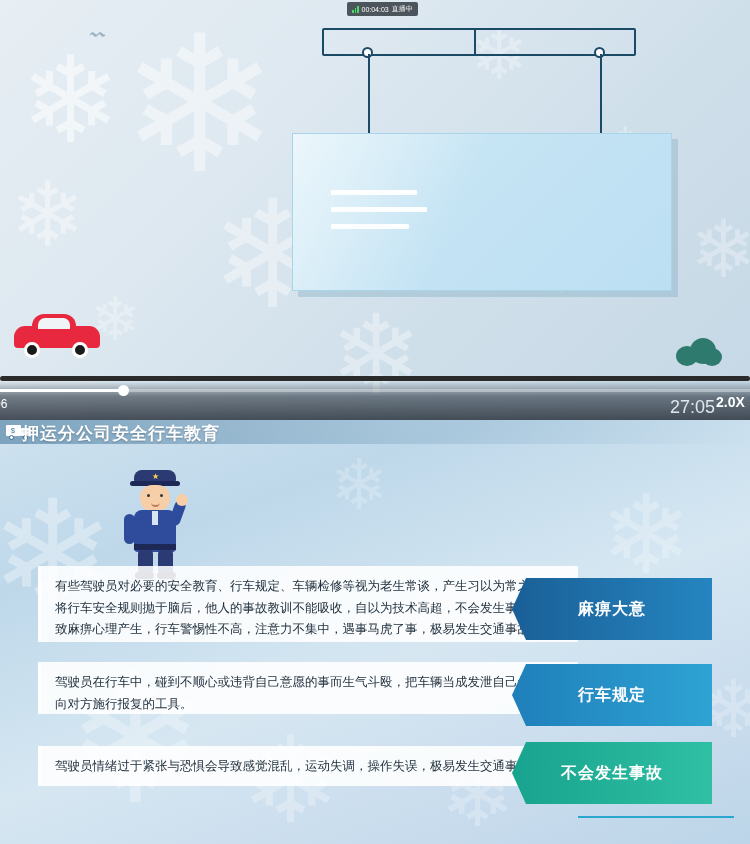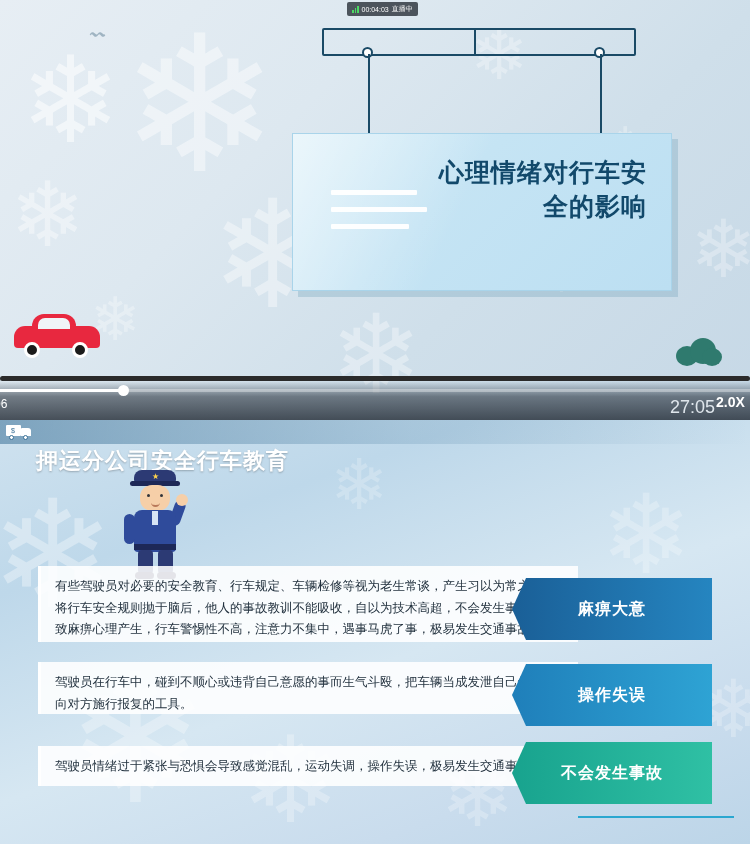--- a/index.html
+++ b/index.html
@@ -106,21 +106,21 @@
     position:absolute;left:0;top:0;width:750px;height:24px;
     background:linear-gradient(90deg,rgba(58,112,150,.55) 0%,rgba(58,112,150,.18) 55%,rgba(58,112,150,0) 100%);
   }
   .truck-icon{position:absolute;left:6px;top:5px;width:26px;height:15px;}
   .truck-icon .cab{position:absolute;left:15px;top:3px;width:10px;height:8px;background:#fff;border-radius:1px 3px 0 0;}
   .truck-icon .box{position:absolute;left:0;top:0;width:15px;height:11px;background:#fff;border-radius:1px;}
   .truck-icon .box s{position:absolute;left:5px;top:2px;color:#3a7096;font-size:7px;text-decoration:none;}
   .truck-icon .t1,.truck-icon .t2{position:absolute;top:10px;width:5px;height:5px;border-radius:50%;background:#fff;border:1px solid #3a7096;box-sizing:border-box;}
   .truck-icon .t1{left:3px;}
   .truck-icon .t2{left:17px;}
-  .org-name{position:absolute;left:36px;top:2px;font-size:22px;color:#ffffff;font-weight:bold;letter-spacing:1px;text-shadow:0 1px 2px rgba(0,0,0,.25);margin-top:24px;}
+  .org-name{position:absolute;left:22px;top:2px;font-size:17px;color:#ffffff;font-weight:bold;letter-spacing:1px;text-shadow:0 1px 2px rgba(0,0,0,.25);}
 
   
   .officer{position:absolute;left:122px;top:50px;width:72px;height:110px;}
   .officer .hat{position:absolute;left:12px;top:0;width:42px;height:12px;background:#2c3a74;border-radius:8px 8px 2px 2px;}
   .officer .hatbrim{position:absolute;left:8px;top:11px;width:50px;height:5px;background:#1d2857;border-radius:3px;}
   .officer .hatstar{position:absolute;left:30px;top:2px;color:#ffd34d;font-size:8px;}
   .officer .face{position:absolute;left:18px;top:15px;width:30px;height:26px;background:#f6cfa8;border-radius:12px;}
   .officer .eye{position:absolute;top:24px;width:3px;height:3px;border-radius:50%;background:#33343a;}
   .officer .eye.l{left:25px;}
   .officer .eye.r{left:38px;}
@@ -206,21 +206,20 @@
     <span class="lead-a"></span>
     <span class="lead-b"></span>
 
     <div class="titlecard">
       <span class="sheen"></span>
       <span class="eq">
           <i></i>
           <i></i>
           <i></i>
         </span>
-      <div class="slide-title">心理情绪对行车安全的影响</div>
     </div>
 
     <div class="car">
       <span class="body"></span>
         <span class="top"></span>
         <span class="win"></span>
       <span class="w1"></span>
         <span class="w2"></span>
     </div>
     <span class="puff">〰</span>
@@ -286,21 +285,21 @@
     </div>
 
 
     <div class="row row1">
       <div class="txt">有些驾驶员对必要的安全教育、行车规定、车辆检修等视为老生常谈，产生习以为常之感。将行车安全规则抛于脑后，他人的事故教训不能吸收，自以为技术高超，不会发生事故，导致麻痹心理产生，行车警惕性不高，注意力不集中，遇事马虎了事，极易发生交通事故。</div>
       <div class="tag">麻痹大意</div>
     </div>
 
     <div class="row row2">
       <div class="txt">驾驶员在行车中，碰到不顺心或违背自己意愿的事而生气斗殴，把车辆当成发泄自己怨气，向对方施行报复的工具。</div>
-      <div class="tag">操作失误</div>
+      <div class="tag">行车规定</div>
     </div>
 
     <div class="row row3">
       <div class="txt">驾驶员情绪过于紧张与恐惧会导致感觉混乱，运动失调，操作失误，极易发生交通事故。</div>
       <div class="tag">不会发生事故</div>
     </div>
 
     <div class="footline"></div>
   </div>
 

